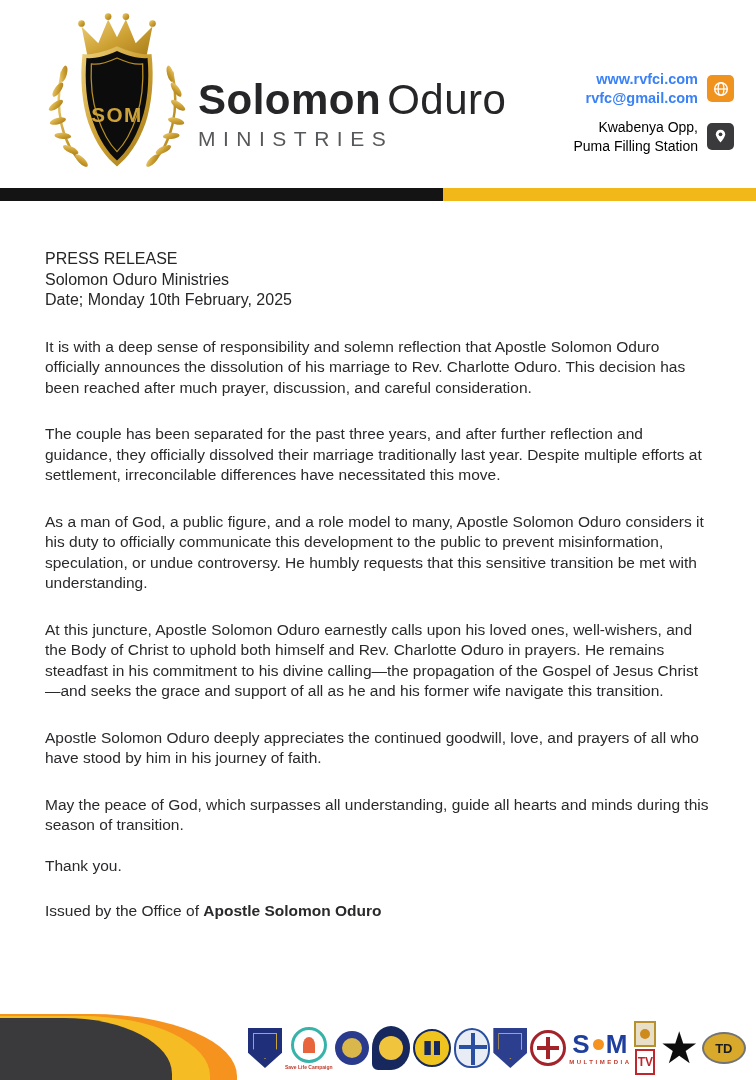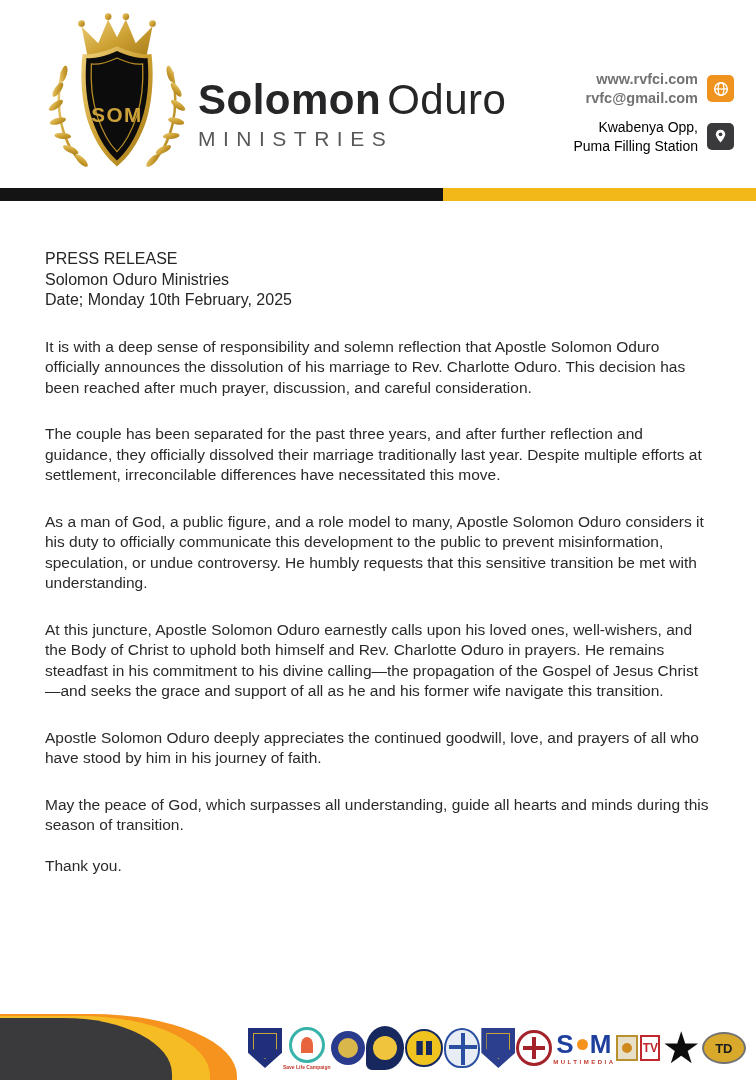--- a/index.html
+++ b/index.html
@@ -14,21 +14,21 @@
   .emblem { position:absolute; left:48px; top:10px; width:138px; height:164px; }
   .brand { position:absolute; left:198px; top:76px; }
   .brand-line1 { font-size:42px; color:#262628; letter-spacing:.5px; }
   .brand-bold { font-weight:900; }
   .brand-light { font-weight:400; margin-left:6px; }
   .brand-line2 { font-size:21px; color:#57585a; letter-spacing:7.5px; margin-top:3px; font-weight:400; }
 
   .contact { position:absolute; right:22px; top:70px; display:flex; flex-direction:column; gap:11px; }
   .contact-row { display:flex; align-items:center; justify-content:flex-end; gap:9px; }
   .contact-texts { text-align:right; }
-  .contact-strong { font-size:14.5px; font-weight:700; color:#737373; line-height:1.28; }
+  .contact-strong { font-size:14.5px; font-weight:700; color:#3b82f6; line-height:1.28; }
   .contact-gray { font-size:14px; color:#000000; line-height:1.32; }
   .icon-sq { width:27px; height:27px; border-radius:5px; display:flex; align-items:center; justify-content:center; flex:0 0 auto; }
   .icon-web { background:#f0921e; }
   .icon-loc { background:#3a3a3c; }
 
   .header-bar { position:absolute; left:0; top:188px; width:756px; height:13px;
     background:linear-gradient(to right, #141414 0 58.6%, #f2b719 58.6% 100%); }
 
   
   .doc { position:absolute; left:45px; top:249px; width:668px; color:#2a2a2c; font-size:15.5px; line-height:20.5px; }
@@ -65,21 +65,21 @@
   .lg6-circle { width:36px; height:40px; border-radius:50% 50% 45% 45%; background:#e8ecf5; border:2px solid #2a4fa0; position:relative; overflow:hidden; }
   .lg6-circle::before { content:""; position:absolute; left:15px; top:3px; width:4px; height:32px; background:#2a4fa0; }
   .lg6-circle::after { content:""; position:absolute; left:3px; top:15px; width:28px; height:4px; background:#2a4fa0; }
   .lg8-circle { width:36px; height:36px; border-radius:50%; background:#fff; border:3px solid #a4232b; position:relative; }
   .lg8-circle::before { content:""; position:absolute; left:13px; top:4px; width:4px; height:22px; background:#a4232b; }
   .lg8-circle::after { content:""; position:absolute; left:4px; top:13px; width:22px; height:4px; background:#a4232b; }
   .lg9 { line-height:1; }
   .lg9-top { font-size:26px; font-weight:900; color:#1f3f9e; letter-spacing:1px; display:flex; align-items:center; }
   .lg9-dot { width:11px; height:11px; border-radius:50%; background:#f6921e; margin:0 2px; display:inline-block; }
   .lg9-cap { font-size:6px; letter-spacing:2.5px; color:#c0392b; font-weight:700; margin-top:2px; text-align:center; }
-  .lg10 { flex-direction:row; gap:2px; }
+  .lg10 { flex-direction:column; gap:2px; }
   .lg10-book { width:22px; height:26px; background:#e8dfc8; border:2px solid #b8912e; display:flex; align-items:center; justify-content:center; }
   .lg10-book::after { content:""; width:10px; height:10px; border-radius:50%; background:#cf8a1d; }
   .lg10-tv { width:20px; height:26px; background:#fff; border:2px solid #c0272d; color:#c0272d; font-weight:900; font-size:12px; display:flex; align-items:center; justify-content:center; }
   .lg11-star { font-size:44px; color:#0d0d0d; line-height:44px; }
   .lg12-oval { width:44px; height:32px; border-radius:50%; background:#d9a92c; border:2px solid #737373; color:#1d1d1f; font-weight:900; font-size:13px; display:flex; align-items:center; justify-content:center; }
 </style>
 </head>
 <body>
 
 <div class="page">
@@ -176,20 +176,21 @@
 
     <p class="para">It is with a deep sense of responsibility and solemn reflection that Apostle Solomon Oduro officially announces the dissolution of his marriage to Rev. Charlotte Oduro. This decision has been reached after much prayer, discussion, and careful consideration.</p>
     <p class="para">The couple has been separated for the past three years, and after further reflection and guidance, they officially dissolved their marriage traditionally last year. Despite multiple efforts at settlement, irreconcilable differences have necessitated this move.</p>
     <p class="para">As a man of God, a public figure, and a role model to many, Apostle Solomon Oduro considers it his duty to officially communicate this development to the public to prevent misinformation, speculation, or undue controversy. He humbly requests that this sensitive transition be met with understanding.</p>
     <p class="para">At this juncture, Apostle Solomon Oduro earnestly calls upon his loved ones, well-wishers, and the Body of Christ to uphold both himself and Rev. Charlotte Oduro in prayers. He remains steadfast in his commitment to his divine calling—the propagation of the Gospel of Jesus Christ—and seeks the grace and support of all as he and his former wife navigate this transition.</p>
     <p class="para">Apostle Solomon Oduro deeply appreciates the continued goodwill, love, and prayers of all who have stood by him in his journey of faith.</p>
     <p class="para">May the peace of God, which surpasses all understanding, guide all hearts and minds during this season of transition.</p>
 
     <p class="thank-you">Thank you.</p>
 
+    <p class="issued"><span>Issued by the Office of </span><b>Apostle Solomon Oduro</b></p>
   </div>
 
   <div class="corner corner-orange"></div>
   <div class="corner corner-gold"></div>
   <div class="corner corner-dark"></div>
 
   <div class="logo-row">
     <div class="lg">
         <div class="shield-shape"></div>
       </div>

